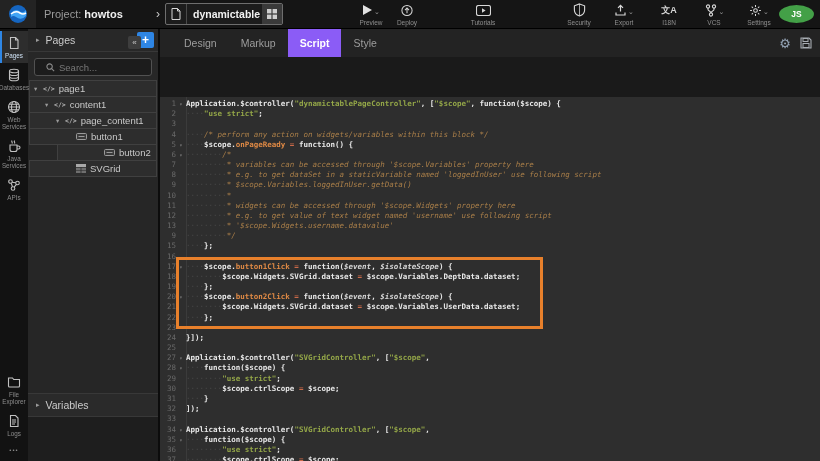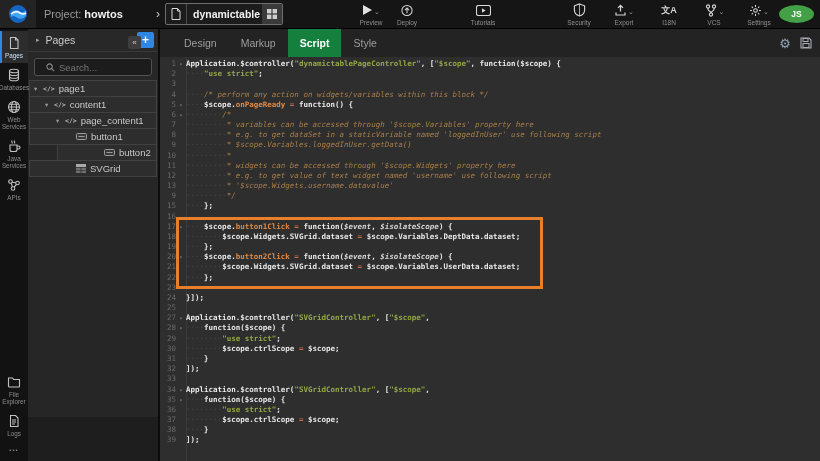--- a/index.html
+++ b/index.html
@@ -65,25 +65,25 @@
   .ticon.mk{font-family:"DejaVu Sans Mono",monospace;font-size:6.5px;color:#b3b3b3;font-weight:bold;}
   .p-spacer{flex:1;background:#262626;}
   .p-head.vars{border-top:1px solid #383838;background:#2a2a2a;}
   .p-foot{height:44px;background:#1e1e1e;flex:none;}
 
   
   .collapse{position:absolute;left:128px;top:7px;width:13px;height:13px;background:#3e3e3e;border:none;border-radius:2px;
             color:#c9c9c9;font-size:8px;line-height:12px;padding:0;cursor:pointer;z-index:5;}
 
   
-  .editor{flex:1;display:flex;flex-direction:column;min-width:0;position:relative;}
+  .editor{flex:1;display:flex;flex-direction:column;min-width:0;position:relative;gap:40px;}
   .tabbar{height:28px;background:#232323;display:flex;align-items:stretch;flex:none;position:relative;}
   .tabs{display:flex;padding-left:12px;}
   .tab{padding:0 12px;display:flex;align-items:center;font-size:10.5px;color:#9d9d9d;cursor:pointer;}
-  .tab.active{background:#15803d;color:#fff;font-weight:bold;}
+  .tab.active{background:#8b5cf6;color:#fff;font-weight:bold;}
   .tab-actions{position:absolute;right:8px;top:0;height:28px;display:flex;align-items:center;gap:9px;}
   .gearicon{font-size:13px;color:#93a2b4;cursor:pointer;line-height:13px;}
   .saveicon{cursor:pointer;display:flex;align-items:center;}
 
   .code{flex:1;background:var(--ed_bg);position:relative;overflow:hidden;font-family:"DejaVu Sans Mono",monospace;}
   .gutterbg{position:absolute;left:0;top:0;bottom:0;width:26px;border-right:1px solid #3b3b3b;}
   .lines{position:absolute;left:0;top:2px;right:0;}
   .cl{height:10.18px;line-height:10.18px;font-size:7.5px;white-space:pre;display:flex;}
   .ln{width:16px;text-align:right;color:var(--tok-ln);flex:none;font-weight:normal;}
   .fold{width:10px;text-align:center;color:#7d7d7d;font-size:5.5px;flex:none;}
@@ -334,20 +334,24 @@
                 <rect x="0" y="3.7" width="4.6" height="2.4" fill="#6f6f6f"></rect>
                 <rect x="5.4" y="3.7" width="4.6" height="2.4" fill="#6f6f6f"></rect>
                 <rect x="0" y="6.6" width="4.6" height="2.4" fill="#6f6f6f"></rect>
                 <rect x="5.4" y="6.6" width="4.6" height="2.4" fill="#6f6f6f"></rect>
               </svg>
             </span>
             <span>SVGrid</span>
           </div>
         </div>
       <div class="p-spacer"></div>
+      <div class="p-head vars">
+        <span class="arr">▸</span>
+        <span class="htx">Variables</span>
+      </div>
       <div class="p-foot"></div>
       <button class="collapse">«</button>
     </aside>
 
     <section class="editor">
       <div class="tabbar">
         <div class="tabs">
             <div class="tab">Design</div>
             <div class="tab">Markup</div>
             <div class="tab active">Script</div>

